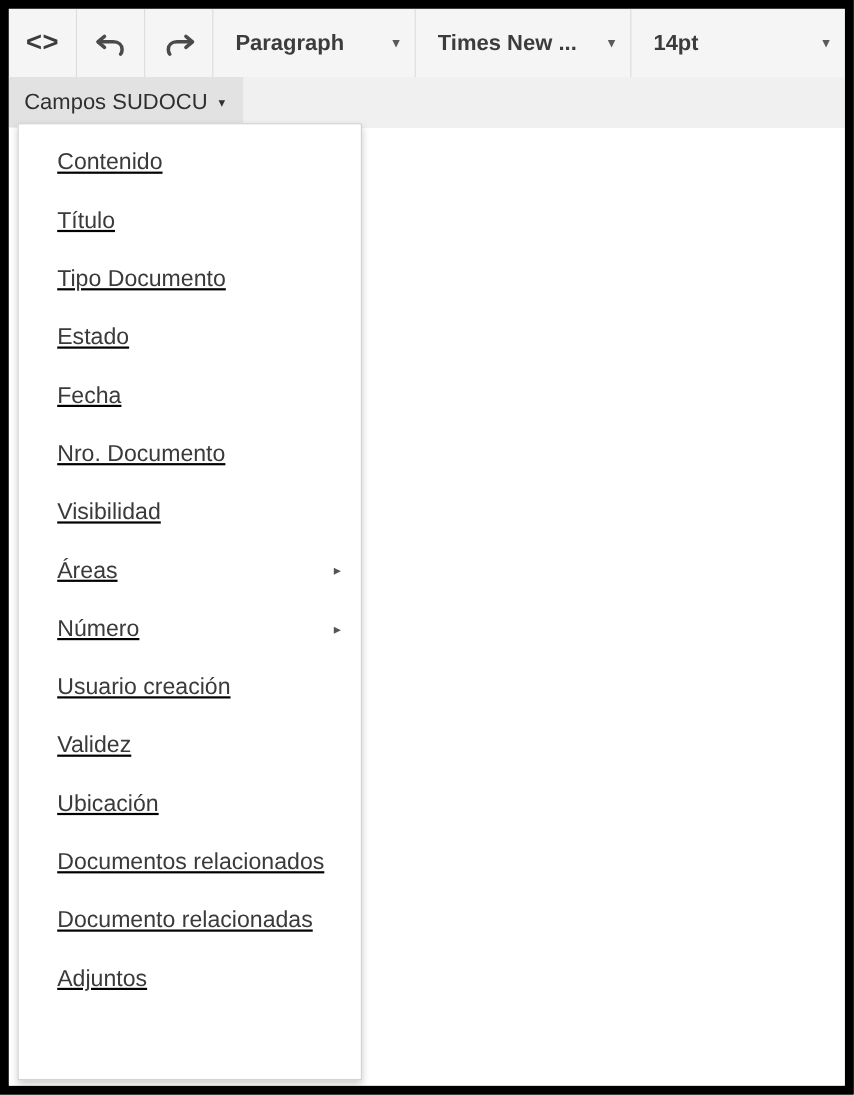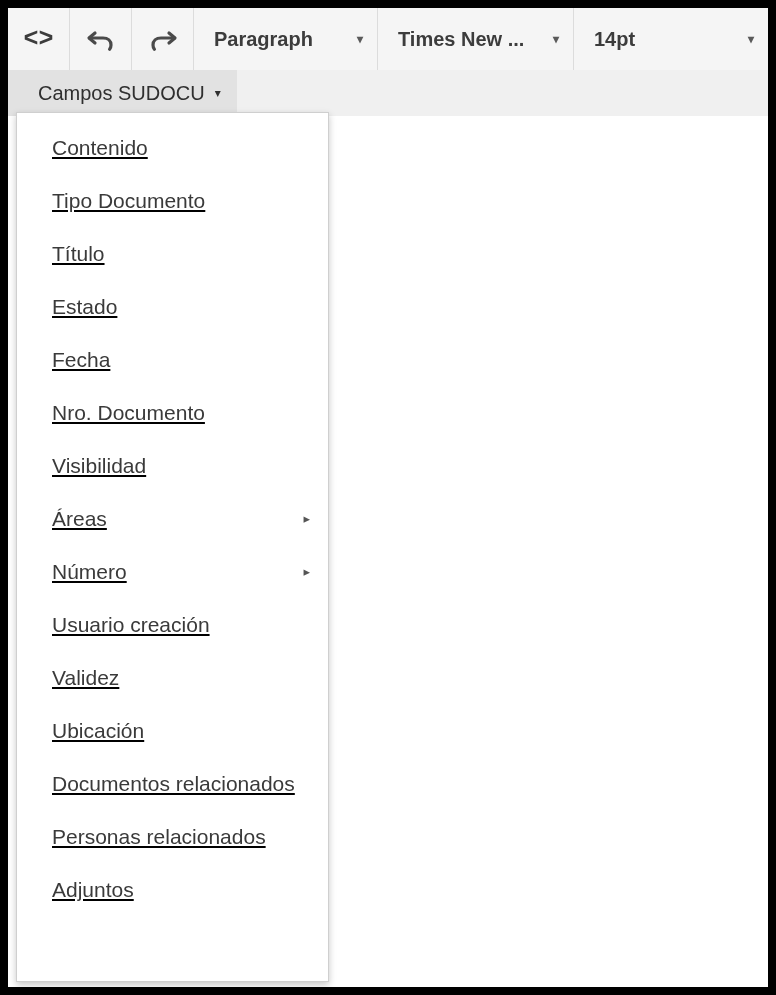--- a/index.html
+++ b/index.html
@@ -84,21 +84,21 @@
     width: 760px;
     height: 46px;
     background: #f0f0f0;
     border-bottom: 1px solid #d8d8d8;
   }
   .campos-btn {
     position: absolute;
     left: 0;
     top: 0;
     height: 46px;
-    padding: 0 16px 0 30px;
+    padding: 0 16px 0 14px;
     display: flex;
     align-items: center;
     background: #e2e2e2;
     color: #2f2f2f;
     font-size: 20px;
     box-sizing: border-box;
   }
   .campos-btn .caret {
     margin-left: 10px;
     font-size: 12px;
@@ -211,24 +211,24 @@
   <div class="editor-area">
     <div class="editor-text">do}}}</div>
   </div>
 
   <div class="dropdown">
     <ul class="menu-list">
       <li class="menu-item">
         <span>Contenido</span>
       </li>
       <li class="menu-item">
+        <span>Título</span>
+      </li>
+      <li class="menu-item">
         <span>Tipo Documento</span>
-      </li>
-      <li class="menu-item">
-        <span>Título</span>
       </li>
       <li class="menu-item">
         <span>Estado</span>
       </li>
       <li class="menu-item">
         <span>Fecha</span>
       </li>
       <li class="menu-item">
         <span>Nro. Documento</span>
       </li>
@@ -249,21 +249,21 @@
       <li class="menu-item">
         <span>Validez</span>
       </li>
       <li class="menu-item">
         <span>Ubicación</span>
       </li>
       <li class="menu-item">
         <span>Documentos relacionados</span>
       </li>
       <li class="menu-item">
-        <span>Personas relacionados</span>
+        <span>Documento relacionadas</span>
       </li>
       <li class="menu-item">
         <span>Adjuntos</span>
       </li>
     </ul>
   </div>
 
 </div>
 
 </body></html>

